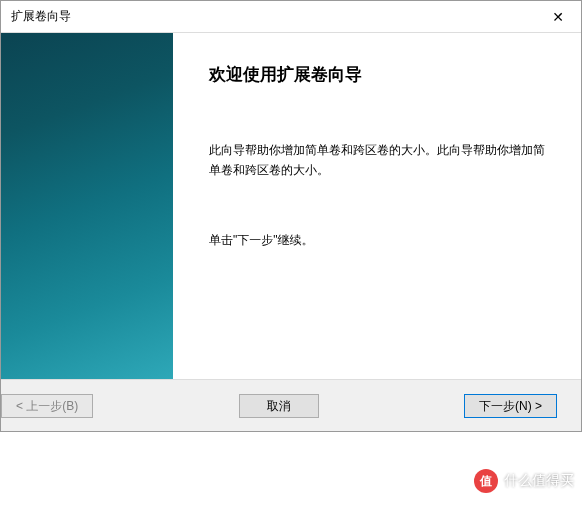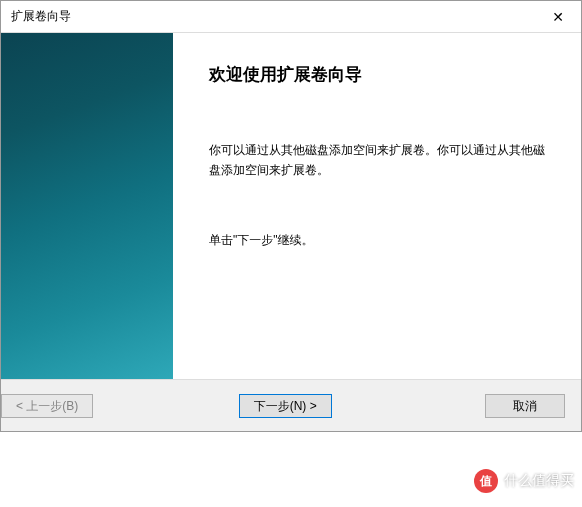--- a/index.html
+++ b/index.html
@@ -158,28 +158,28 @@
     <span class="titlebar-text">扩展卷向导</span>
     <div class="close-btn">
       <span>✕</span>
     </div>
   </div>
 
   <div class="content-area">
     <div class="sidebar"></div>
     <div class="main-panel">
       <div class="wizard-heading">欢迎使用扩展卷向导</div>
-      <div class="wizard-desc">你可以通过从其他磁盘添加空间来扩展卷。你可以通过从其他磁盘添加空间来扩展卷。</div>
+      <div class="wizard-desc">此向导帮助你增加简单卷和跨区卷的大小。此向导帮助你增加简单卷和跨区卷的大小。</div>
       <div class="wizard-instruction">单击"下一步"继续。</div>
     </div>
   </div>
 
   <div class="button-bar">
     <button class="wiz-button disabled btn-back" disabled="">&lt; 上一步(B)</button>
+    <button class="wiz-button btn-cancel">取消</button>
     <button class="wiz-button default-btn btn-next">下一步(N) &gt;</button>
-    <button class="wiz-button btn-cancel">取消</button>
   </div>
 </div>
 
 <div class="watermark">
   <div class="wm-logo">值</div>
   <div class="wm-text">什么值得买</div>
 </div>
 
 </body></html>

